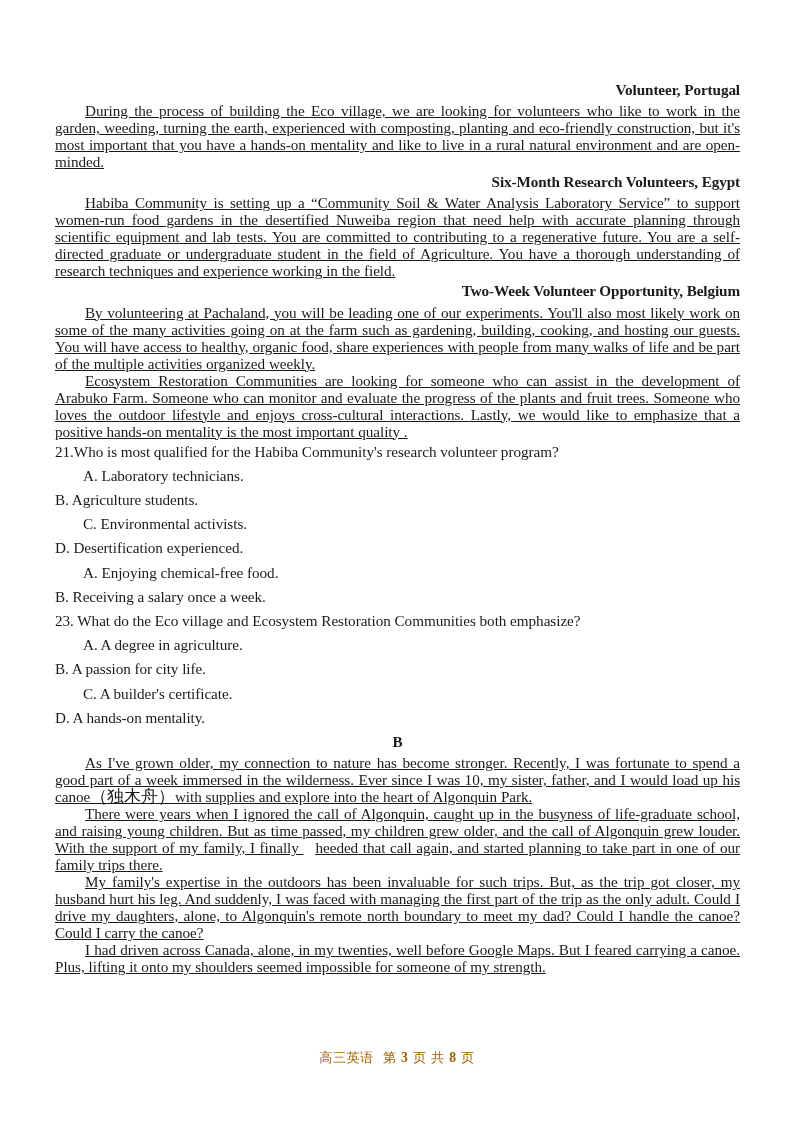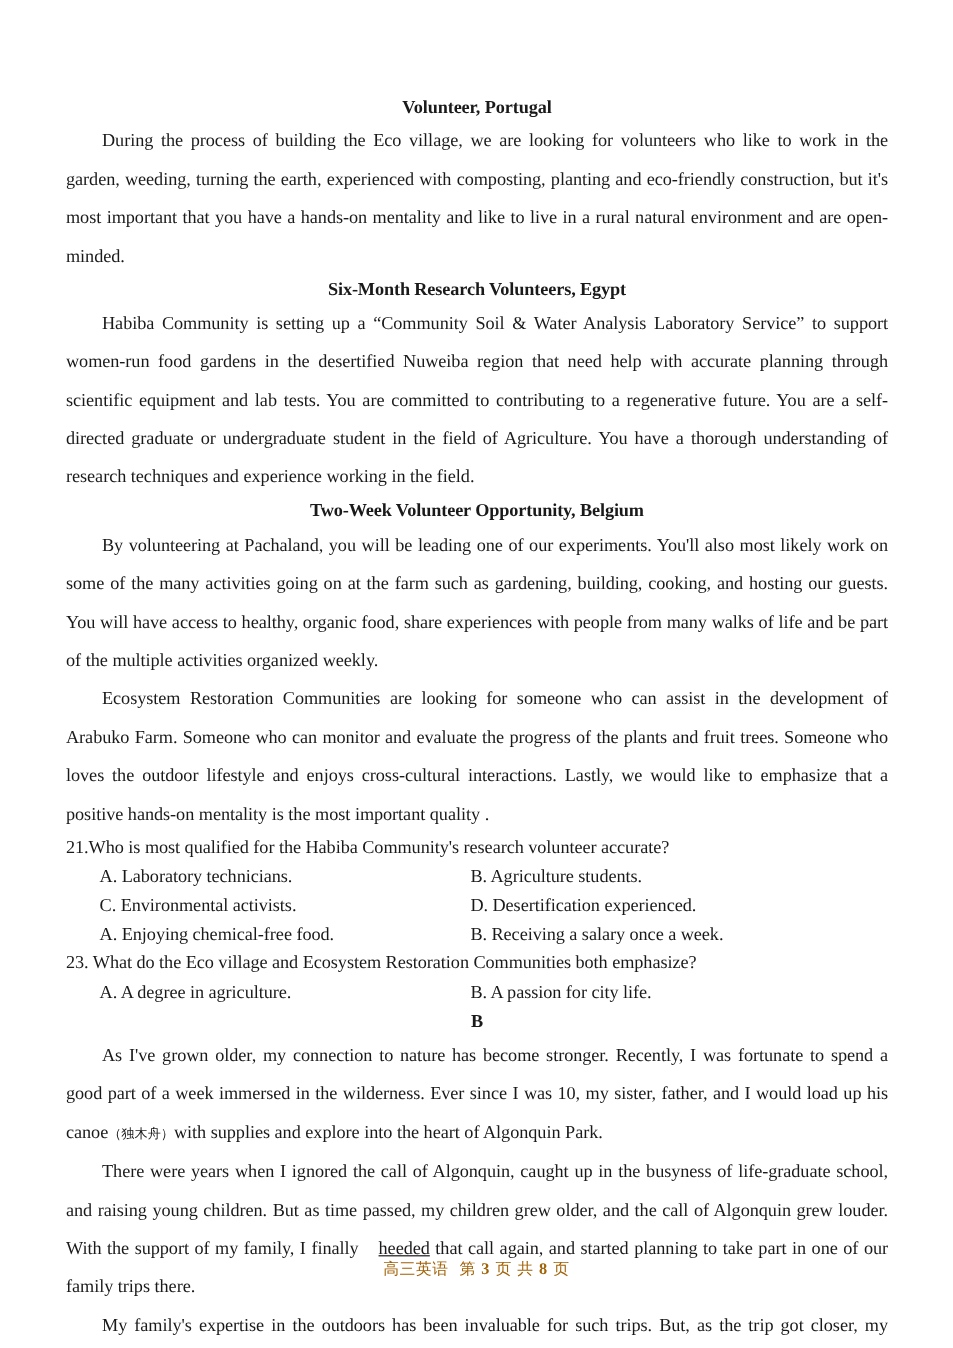--- a/index.html
+++ b/index.html
@@ -28,65 +28,67 @@
     width: 685px;
   }
   p, h3, div.line {
     margin: 0;
     padding: 0;
   }
   .heading {
     font-size: 15.2px;
     font-weight: bold;
     line-height: 24.2px;
-    text-align: center;
+    text-align: right;
     letter-spacing: -0.1px;
   }
   .para {
     font-size: 15.2px;
-    line-height: 32px;
+    line-height: 17px;
     text-align: justify;
     text-justify: inter-word;
     text-indent: 30px;
     letter-spacing: -0.05px;
     word-spacing: 0.1px;
+    text-decoration: underline;
   }
   .question {
     font-size: 15.2px;
     line-height: 24.2px;
     text-align: left;
     letter-spacing: -0.05px;
   }
   .q-indent {
     padding-left: 0px;
   }
   .options {
     display: flex;
     font-size: 15.2px;
     line-height: 24.2px;
     letter-spacing: -0.05px;
+    flex-direction: column;
   }
   .opt-a {
     width: 337px;
     padding-left: 28px;
     box-sizing: border-box;
   }
   .opt-b {
     padding-left: 0px;
   }
   .section-letter {
     text-align: center;
     font-size: 15.2px;
     font-weight: bold;
     line-height: 24.2px;
     letter-spacing: 0px;
   }
   .cn {
     font-family: "DejaVu Sans", "Liberation Sans", sans-serif;
-    font-size: 11px;
+    font-size: 17px;
   }
   u.hl {
     text-decoration: underline;
     text-underline-offset: 1px;
     margin-left: 12px;
   }
   .footer {
     position: absolute;
     left: 0;
     top: 1048px;
@@ -114,39 +116,43 @@
     <p class="para">During the process of building the Eco village, we are looking for volunteers who like to work in the garden, weeding, turning the earth, experienced with composting, planting and eco-friendly construction, but it's most important that you have a hands-on mentality and like to live in a rural natural environment and are open-minded.</p>
 
     <h3 class="heading">Six-Month Research Volunteers, Egypt</h3>
     <p class="para">Habiba Community is setting up a “Community Soil &amp; Water Analysis Laboratory Service” to support women-run food gardens in the desertified Nuweiba region that need help with accurate planning through scientific equipment and lab tests. You are committed to contributing to a regenerative future. You are a self-directed graduate or undergraduate student in the field of Agriculture. You have a thorough understanding of research techniques and experience working in the field.</p>
 
     <h3 class="heading">Two-Week Volunteer Opportunity, Belgium</h3>
     <p class="para">By volunteering at Pachaland, you will be leading one of our experiments. You'll also most likely work on some of the many activities going on at the farm such as gardening, building, cooking, and hosting our guests. You will have access to healthy, organic food, share experiences with people from many walks of life and be part of the multiple activities organized weekly.</p>
 
     <p class="para">Ecosystem Restoration Communities are looking for someone who can assist in the development of Arabuko Farm. Someone who can monitor and evaluate the progress of the plants and fruit trees. Someone who loves the outdoor lifestyle and enjoys cross-cultural interactions. Lastly, we would like to emphasize that a positive hands-on mentality is the most important quality .</p>
 
-    <div class="question q-indent"><span>21.</span><span></span><span>Who is most qualified for the Habiba Community's research volunteer accurate?</span></div>
+    <div class="question q-indent"><span>21.</span><span></span><span>Who is most qualified for the Habiba Community's research volunteer program?</span></div>
     <div class="options">
       <div class="opt-a">A. Laboratory technicians.</div>
       <div class="opt-b">B. Agriculture students.</div>
     </div>
     <div class="options">
       <div class="opt-a">C. Environmental activists.</div>
       <div class="opt-b">D. Desertification experienced.</div>
     </div>
 
     <div class="options">
       <div class="opt-a">A. Enjoying chemical-free food.</div>
       <div class="opt-b">B. Receiving a salary once a week.</div>
     </div>
 
     <div class="question q-indent"><span>23.</span><span> </span><span>What do the Eco village and Ecosystem Restoration Communities both emphasize?</span></div>
     <div class="options">
       <div class="opt-a">A. A degree in agriculture.</div>
       <div class="opt-b">B. A passion for city life.</div>
+    </div>
+    <div class="options">
+      <div class="opt-a">C. A builder's certificate.</div>
+      <div class="opt-b">D. A hands-on mentality.</div>
     </div>
 
     <div class="section-letter">B</div>
 
     <p class="para"><span>As I've grown older, my connection to nature has become stronger. Recently, I was fortunate to spend a good part of a week immersed in the wilderness. Ever since I was 10, my sister, father, and I would load up his canoe</span><span class="cn">（独木舟）</span><span>with supplies and explore into the heart of Algonquin Park.</span></p>
 
     <p class="para"><span>There were years when I ignored the call of Algonquin, caught up in the busyness of life-graduate school, and raising young children. But as time passed, my children grew older, and the call of Algonquin grew louder. With the support of my family, I finally </span><u class="hl">heeded</u><span> that call again, and started planning to take part in one of our family trips there.</span></p>
 
     <p class="para">My family's expertise in the outdoors has been invaluable for such trips. But, as the trip got closer, my husband hurt his leg. And suddenly, I was faced with managing the first part of the trip as the only adult. Could I drive my daughters, alone, to Algonquin's remote north boundary to meet my dad? Could I handle the canoe? Could I carry the canoe?</p>
 

